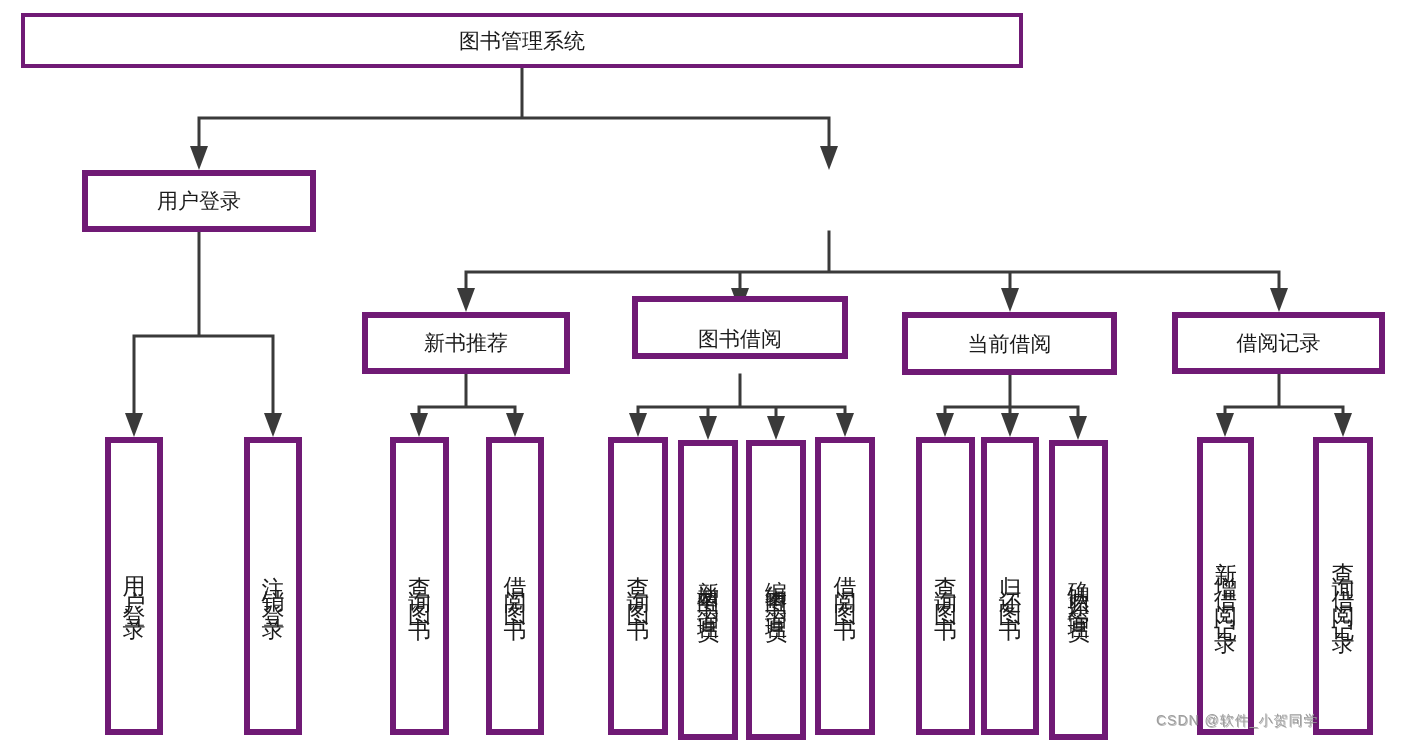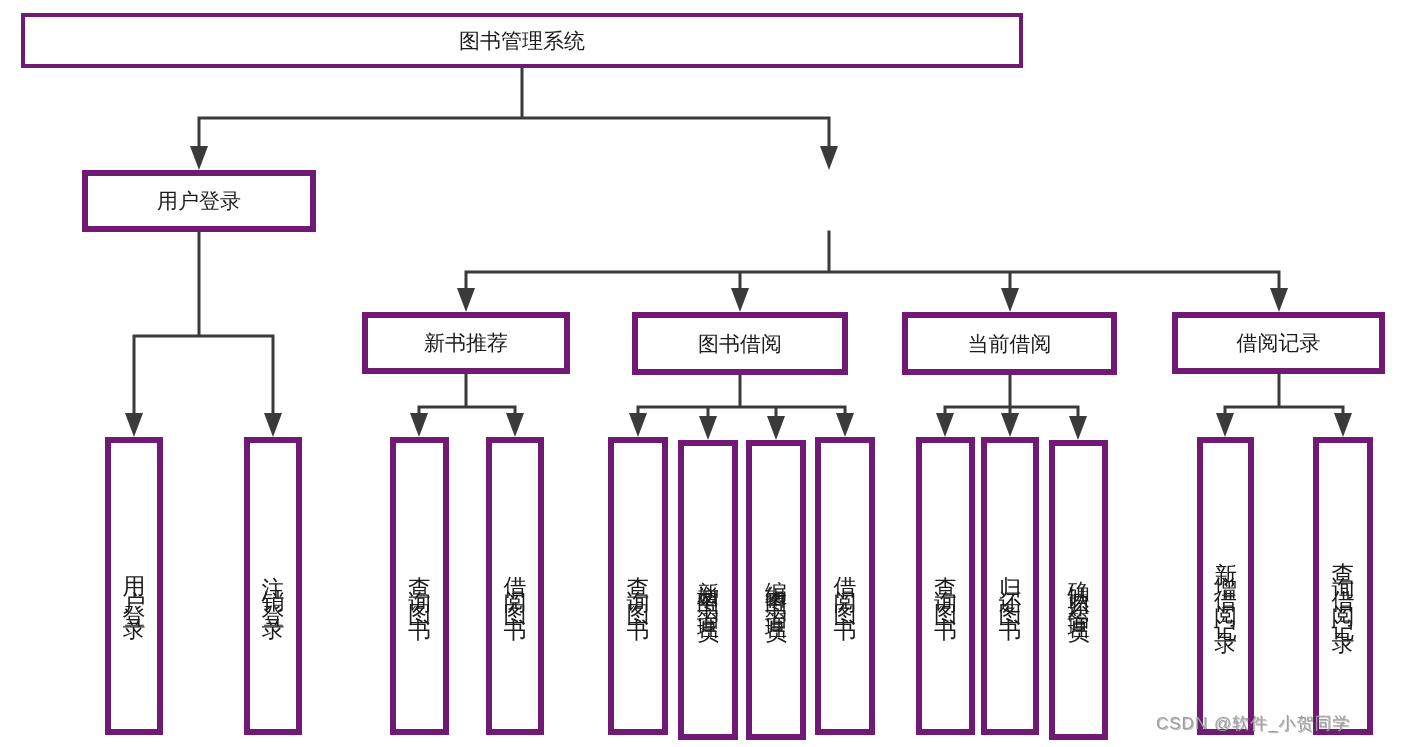--- a/index.html
+++ b/index.html
@@ -17,21 +17,21 @@
     font-size: 21px; color: #1b1b1b; white-space: nowrap;
   }
   .node.root { border-width: 4px; }
   .node.leaf span {
     writing-mode: vertical-rl; text-orientation: mixed;
     font-size: 23px; letter-spacing: 14px; line-height: 1;
   }
   .node.leaf.tight span { font-size: 22px; letter-spacing: 6px; }
   .watermark {
     position: absolute; left: 1156px; top: 712px;
-    font-size: 17px; color: #9e9e9e; letter-spacing: 1px;
+    font-size: 14px; color: #9e9e9e; letter-spacing: 1px;
     text-shadow: 1px 1px 0 rgba(60,60,60,0.35);
   }
 </style>
 </head>
 <body>
 
 <div class="canvas">
 
   <svg class="connectors" width="1405" height="747" viewBox="0 0 1405 747">
     <g stroke="#3a3a3a" stroke-width="3" fill="none" stroke-linecap="square">
@@ -77,21 +77,21 @@
     <span>图书管理系统</span>
   </div>
 
   <div class="node" style="left:82px; top:170px; width:234px; height:62px;">
     <span>用户登录</span>
   </div>
 
   <div class="node" style="left:362px; top:312px; width:208px; height:62px;">
     <span>新书推荐</span>
   </div>
-  <div class="node" style="left:632px; top:312px; width:216px; height:63px;">
+  <div class="node" style="left:632px; top:296px; width:216px; height:63px;align-items:flex-end;">
     <span>图书借阅</span>
   </div>
   <div class="node" style="left:1172px; top:312px; width:213px; height:62px;">
     <span>借阅记录</span>
   </div>
   <div class="node" style="left:902px; top:312px; width:215px; height:63px;">
     <span>当前借阅</span>
   </div>
 
   <div class="node leaf" style="left:105px; top:437px; width:58px; height:298px;">

